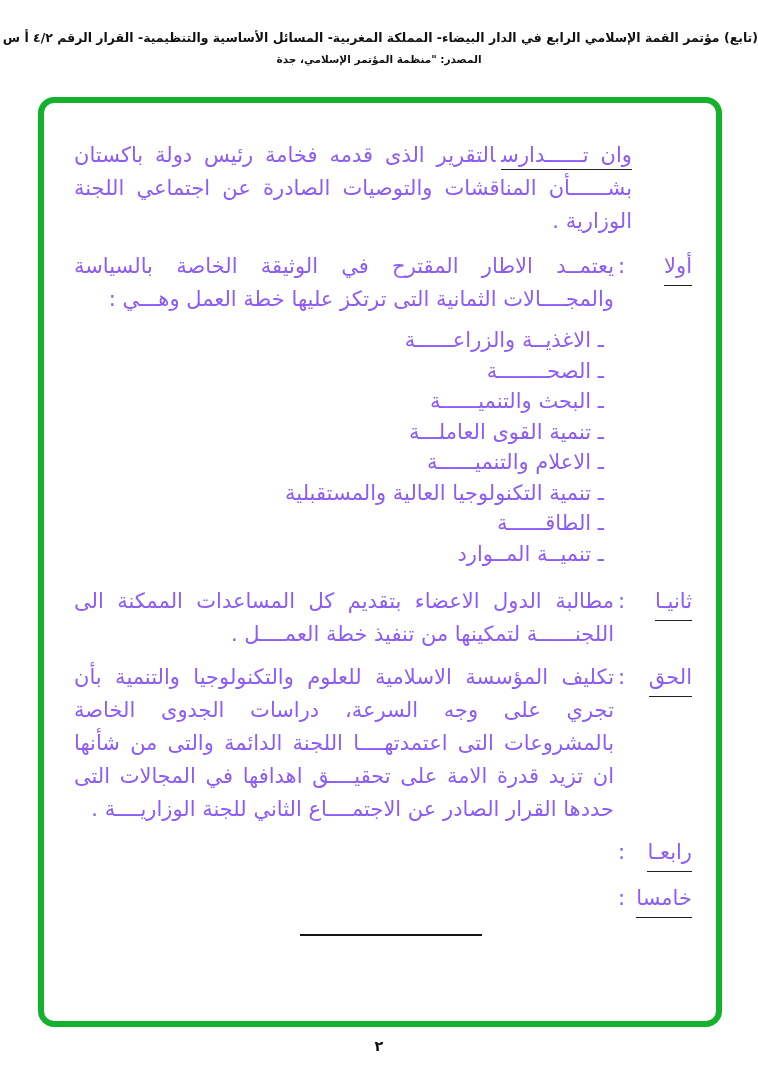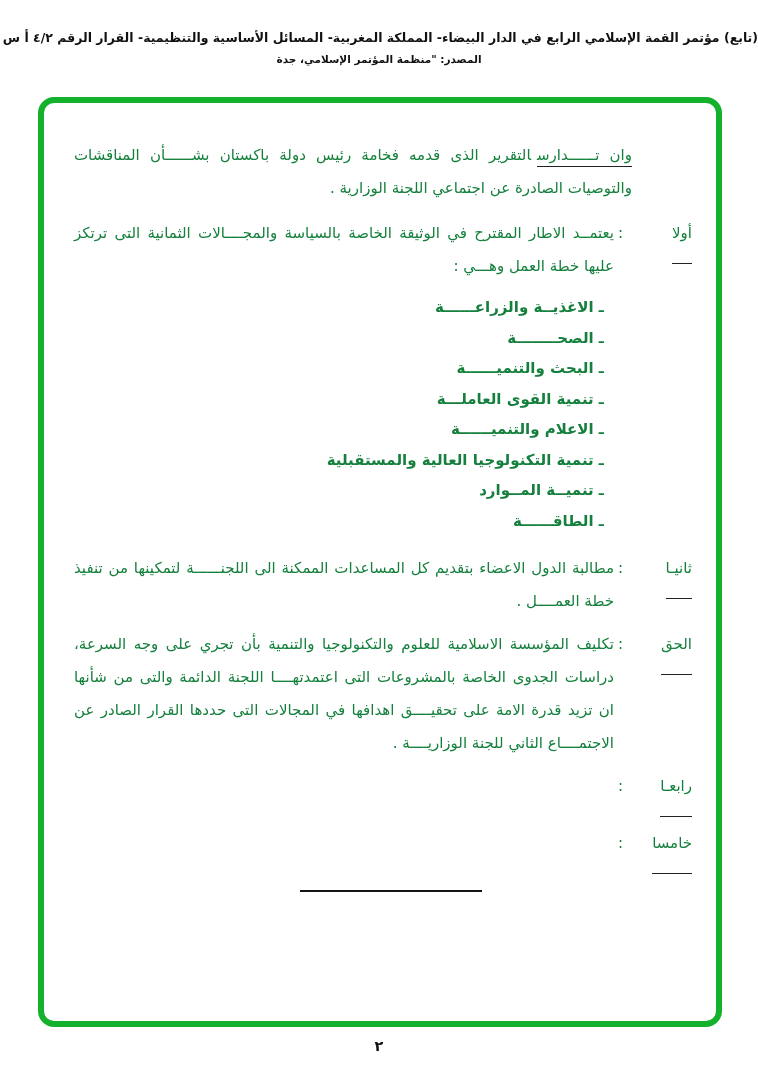--- a/index.html
+++ b/index.html
@@ -35,24 +35,24 @@
     position:absolute;
     left:38px; top:97px;
     width:684px; height:930px;
     border:6px solid var(--green);
     border-radius:16px;
     padding:36px 24px 14px 30px;
     overflow:hidden;
   }
   .doc {
     direction:rtl;
-    font-size:15px;
+    font-size:21px;
     line-height:33px;
     text-align:justify;
-    color:#15803d;
+    color:#8b5cf6;
   }
   .preamble {
     padding-right:60px;
     margin-bottom:12px;
   }
   .u {
     border-bottom:1.5px solid #222;
     padding-bottom:2px;
     margin-left:6px;
   }
@@ -62,30 +62,29 @@
   }
   .sec-head {
     flex:0 0 78px;
     display:flex;
     justify-content:space-between;
     align-items:flex-start;
     white-space:nowrap;
   }
   .sec-label {
     border-bottom:1.5px solid #222;
-    padding-bottom:13px;
+    padding-bottom:2px;
     align-self:flex-start;
   }
   .sec-colon { padding-left:4px; }
   .sec-body { flex:1 1 auto; }
   .areas {
     margin:9px 10px 6px 0;
     line-height:30.5px;
     text-align:right;
-    font-weight:bold;
   }
   .area-item { white-space:nowrap; }
   .end-rule {
     width:182px;
     height:2px;
     background:#151515;
     margin:16px auto 0 auto;
     transform:translateX(8px);
   }
   .page-num {
@@ -120,22 +119,22 @@
         </div>
         <div class="sec-body">
           <span>يعتمــد الاطار المقترح في الوثيقة الخاصة بالسياسة والمجــــالات الثمانية التى ترتكز عليها خطة العمل وهـــي :</span>
           <div class="areas">
             <div class="area-item">ـ الاغذيــة والزراعــــــة</div>
             <div class="area-item">ـ الصحــــــــة</div>
             <div class="area-item">ـ البحث والتنميــــــة</div>
             <div class="area-item">ـ تنمية القوى العاملـــة</div>
             <div class="area-item">ـ الاعلام والتنميــــــة</div>
             <div class="area-item">ـ تنمية التكنولوجيا العالية والمستقبلية</div>
+            <div class="area-item">ـ الطاقــــــة</div>
             <div class="area-item">ـ تنميــة المــوارد</div>
-            <div class="area-item">ـ الطاقــــــة</div>
           </div>
         </div>
       </div>
 
       <div class="section">
         <div class="sec-head">
           <span class="sec-label">ثانيـا</span>
           <span class="sec-colon">:</span>
         </div>
         <div class="sec-body">

